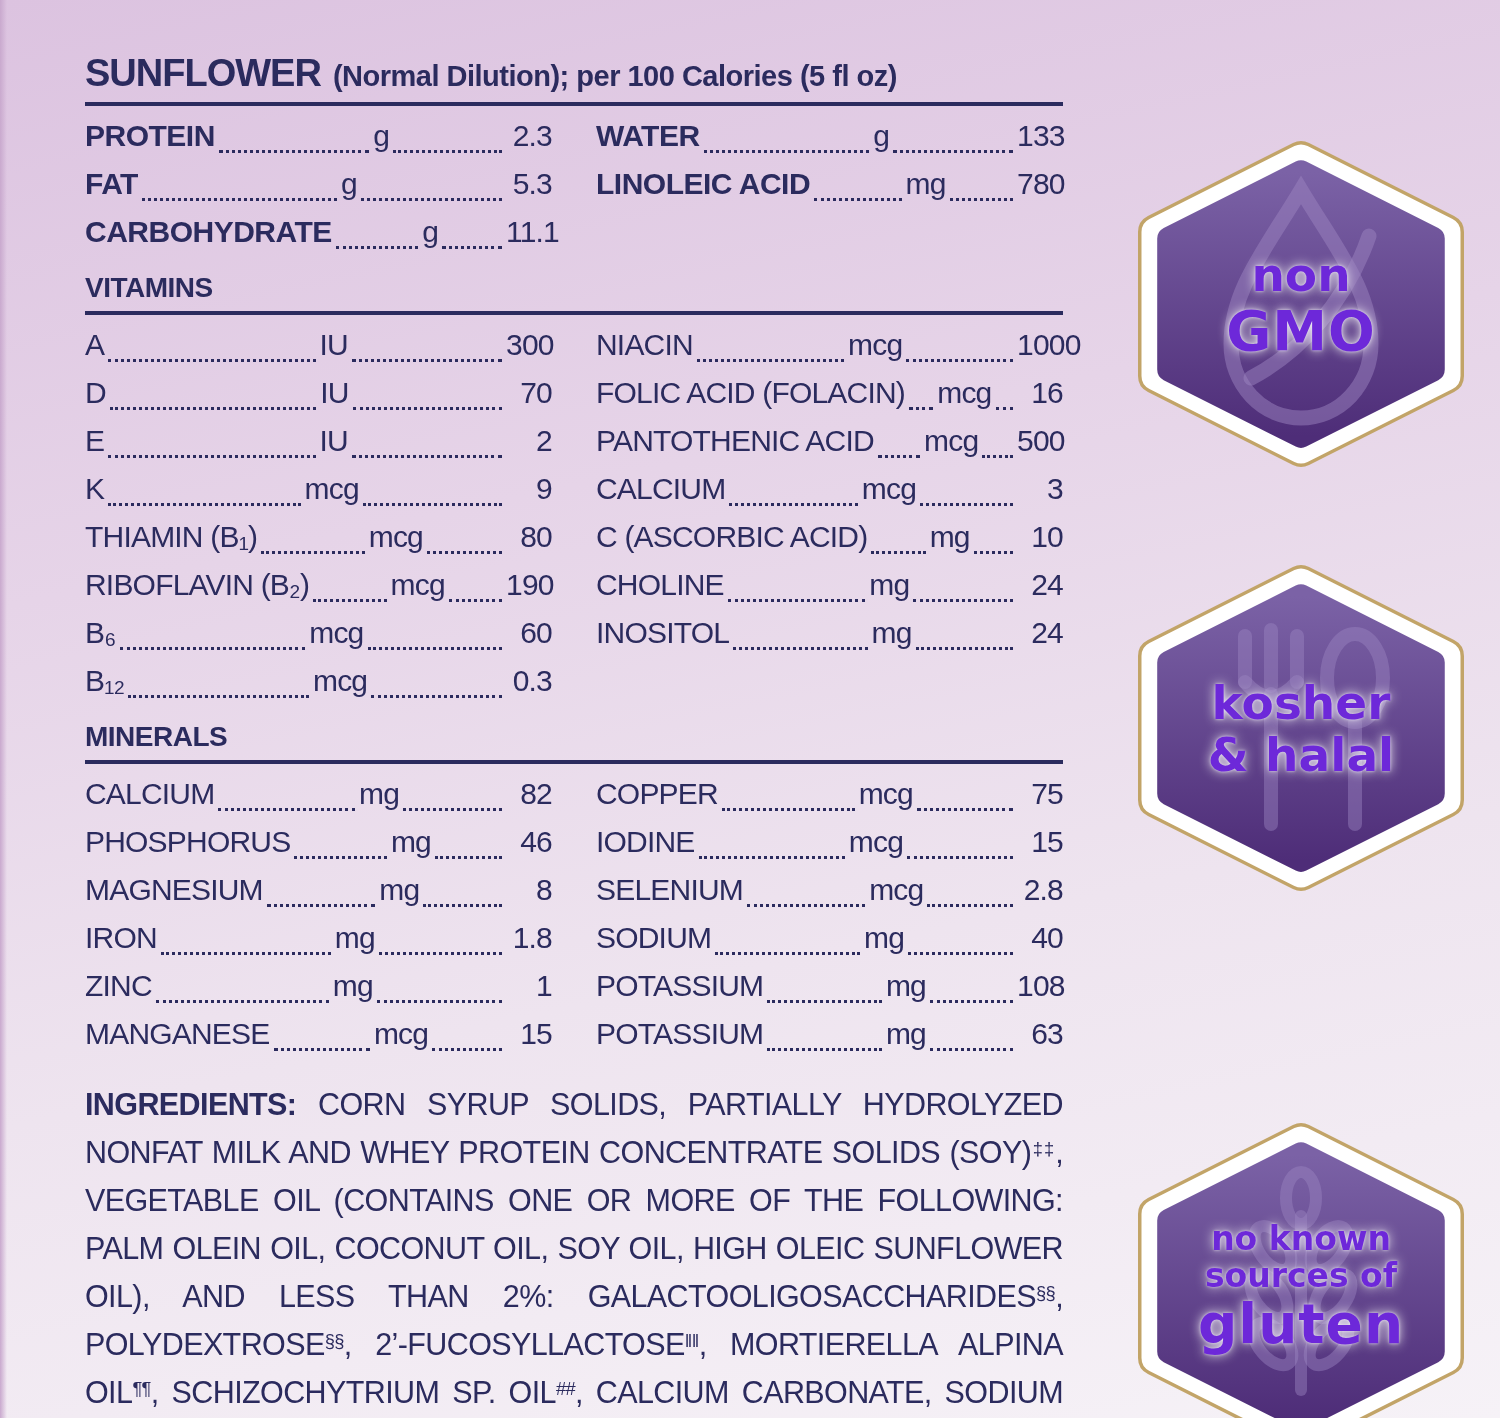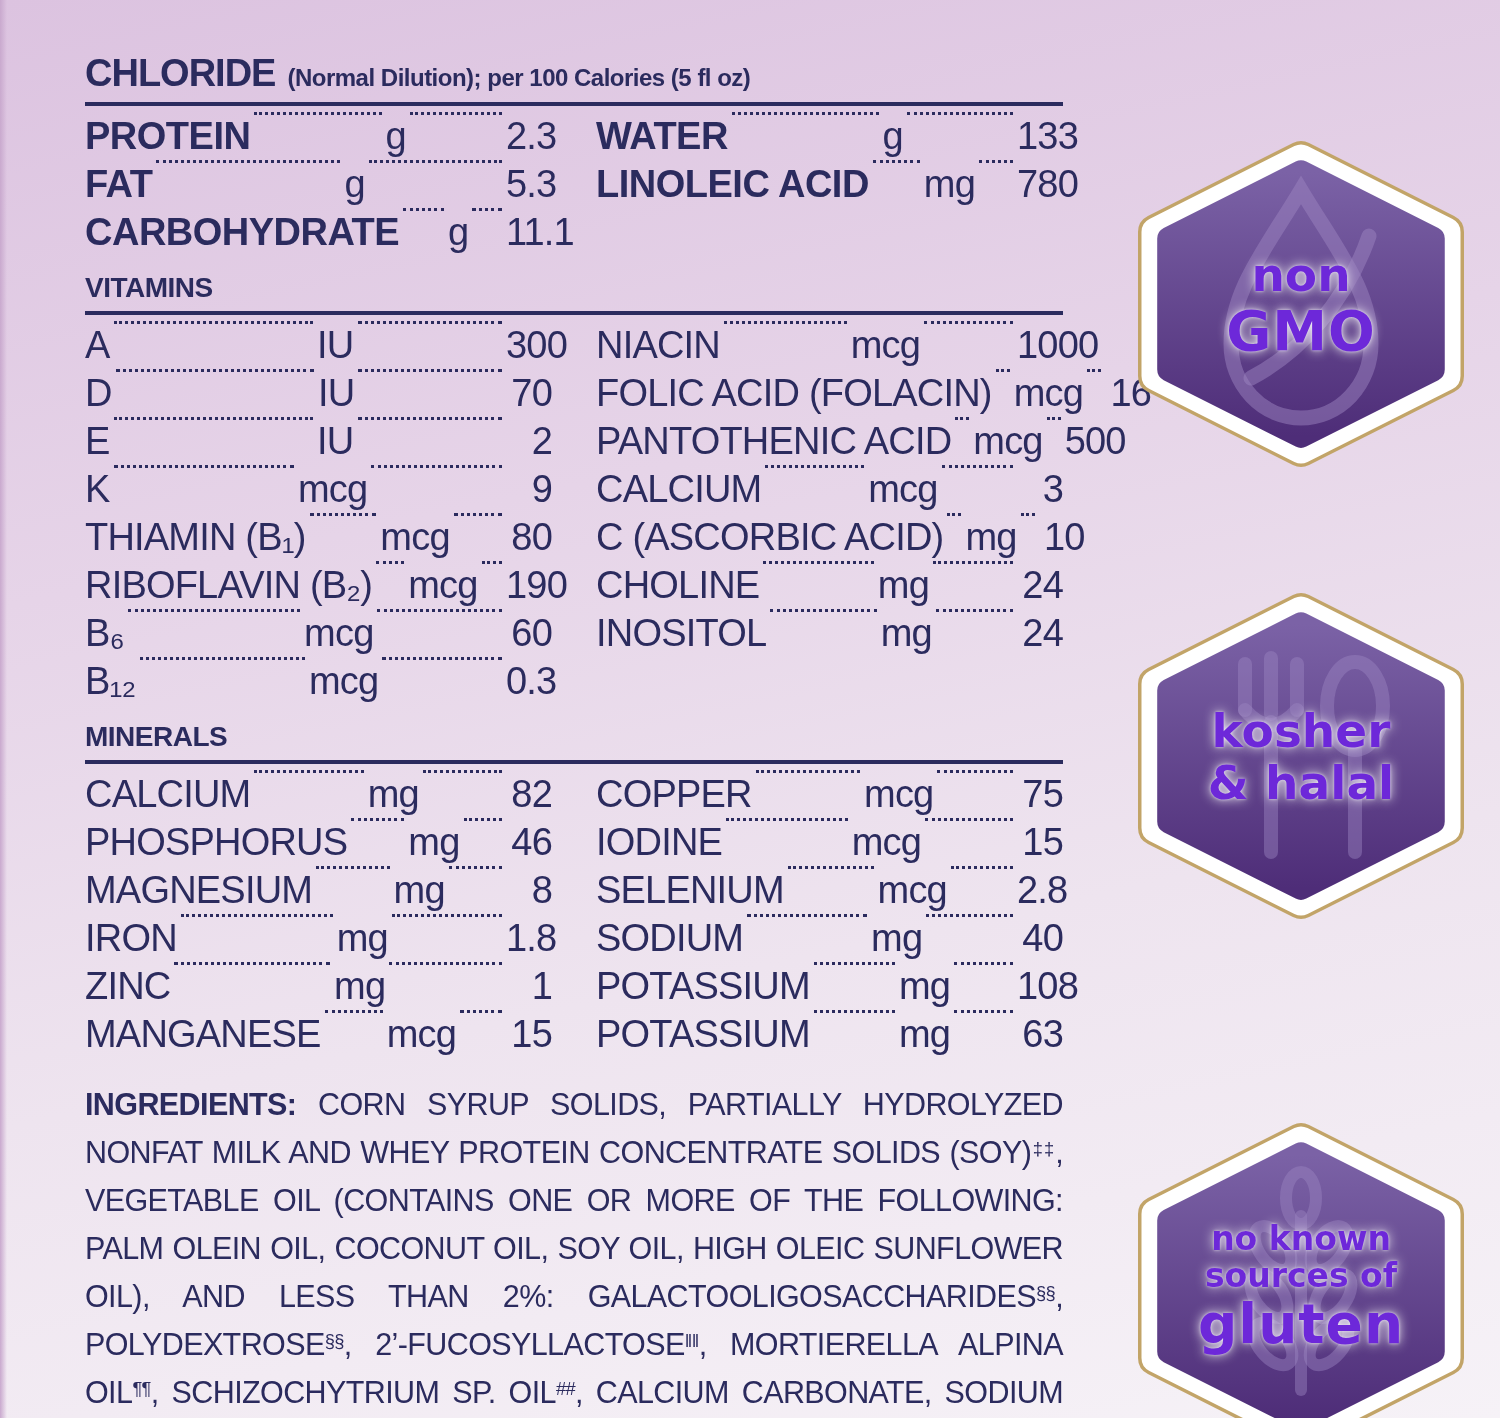--- a/index.html
+++ b/index.html
@@ -9,25 +9,25 @@
     background:linear-gradient(168deg,#dcc3e0 0%,#e6d4e8 35%,#eee4ef 65%,#f6f2f7 100%);
     position:relative;color:#2b2b5e;
   }
   .left-edge{position:absolute;left:0;top:0;width:7px;height:100%;
     background:linear-gradient(to right,#c9a9ce,rgba(201,169,206,0));}
   
   .label{position:absolute;left:85px;top:52px;width:978px;}
   .hd-rule{border:none;border-top:4px solid #2b2b5e;margin:7px 0 6px 0;}
   .h1line{display:flex;align-items:baseline;gap:12px;white-space:nowrap;}
   .h1{font-size:38px;font-weight:bold;letter-spacing:-1px;}
-  .h1sub{font-size:24px;font-weight:bold;letter-spacing:-0.5px;}
+  .h1sub{font-size:29px;font-weight:bold;letter-spacing:-0.5px;}
   .h2{font-size:28px;font-weight:bold;letter-spacing:-0.5px;margin-top:16px;}
   .cols{display:grid;grid-template-columns:1fr 1fr;column-gap:44px;align-items:start;}
   .col{min-width:0;}
-  .row{display:flex;align-items:flex-start;font-size:38px;line-height:48px;
+  .row{display:flex;align-items:flex-end;font-size:30px;line-height:48px;
        letter-spacing:-0.8px;font-weight:400;}
   .bold-names .row .nm{font-weight:bold;letter-spacing:-0.5px;}
   .row .nm{white-space:nowrap;}
   .row .dots{flex:1 1 58%;border-bottom:3px dotted #2b2b5e;margin:0 4px 7px 4px;min-width:14px;}
   .row .d2{flex:1 1 42%;}
   .row .unit{white-space:nowrap;}
   .row .val{white-space:nowrap;text-align:right;min-width:46px;}
   
   .ingredients{margin-top:22px;font-size:30.5px;line-height:48px;letter-spacing:-0.6px;
     text-align:justify;}
@@ -37,32 +37,32 @@
   .badge{position:absolute;left:1133px;width:336px;height:334px;}
   .badge svg{position:absolute;inset:0;}
   .badge .txt{position:absolute;inset:0;display:flex;flex-direction:column;
     align-items:center;justify-content:center;z-index:2;
     font-family:"DejaVu Sans","Liberation Sans",sans-serif;font-weight:bold;color:#6d28d9;
     text-shadow:0 0 12px rgba(255,255,255,.9),0 0 3px rgba(255,255,255,.7);}
   .badge .l-med{font-size:47px;line-height:52px;}
   .badge .l-big{font-size:55px;line-height:60px;letter-spacing:1px;}
   .badge .l-sm{font-size:33px;line-height:37px;}
   .badge1{top:138px;}
-  .badge2{top:590px;}
+  .badge2{top:562px;}
   .badge3{top:1120px;}
 </style>
 </head>
 <body>
 
 <div class="left-edge"></div>
 
 <div class="label">
 
   <div class="h1line">
-    <span class="h1">CHLORIDE</span>
+    <span class="h1">SUNFLOWER</span>
     <span class="h1sub">(Normal Dilution); per 100 Calories (5 fl oz)</span>
   </div>
   <hr class="hd-rule">
 
   <div class="cols bold-names">
     <div class="col">
         <div class="row">
           <span class="nm">PROTEIN</span>
           <span class="dots"></span>
           <span class="unit">g</span>

